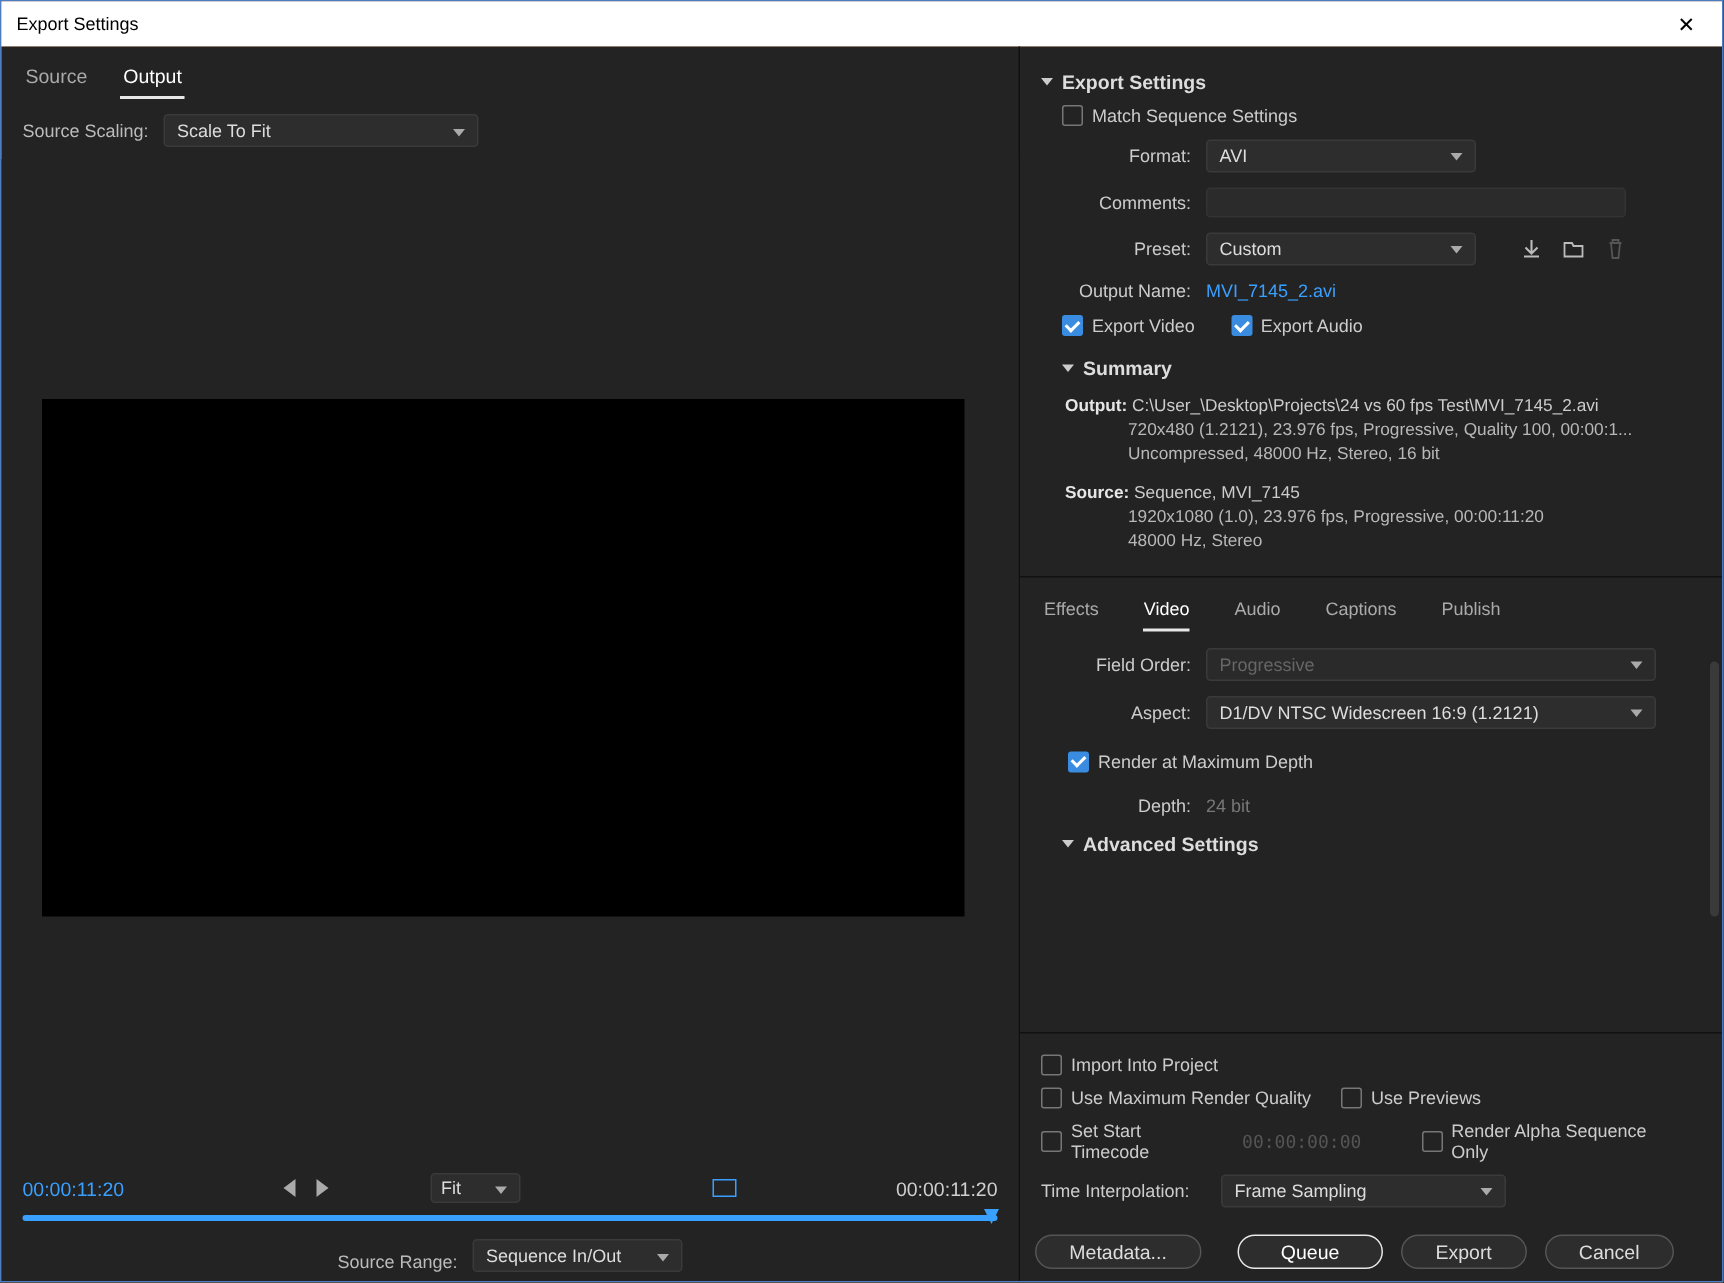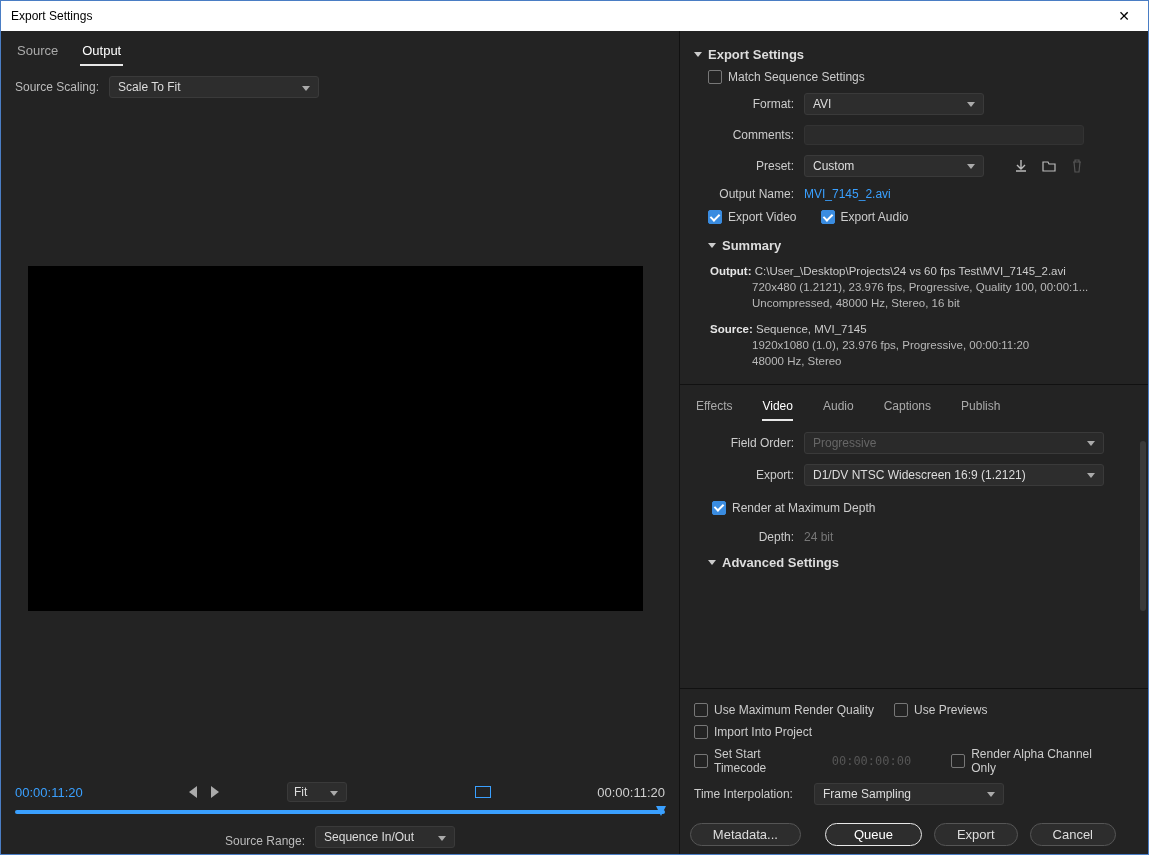--- a/index.html
+++ b/index.html
@@ -214,21 +214,21 @@
       </div>
 
       <div class="video-body" style="position:relative;">
         <div class="form-row">
           <span class="form-label">Field Order:</span>
           <div class="pill-select disabled" style="min-width:300px;">
             <span>Progressive</span>
           </div>
         </div>
         <div class="form-row">
-          <span class="form-label">Export:</span>
+          <span class="form-label">Aspect:</span>
           <div class="pill-select" style="min-width:300px;">
             <span>D1/DV NTSC Widescreen 16:9 (1.2121)</span>
           </div>
         </div>
         <div class="checkbox-row" style="padding-left:18px; margin-top:6px;">
           <span class="chk checked"></span>
           <span>Render at Maximum Depth</span>
         </div>
         <div class="form-row" style="margin-top:6px;">
           <span class="form-label">Depth:</span>
@@ -239,43 +239,43 @@
           <span class="chev"></span>
           <span>Advanced Settings</span>
         </div>
         <div class="scrollhint" style="top:20px; height:170px;"></div>
       </div>
 
       <div class="bottom-block">
         <div class="bottom-row">
           <div class="check-group">
             <span class="chk"></span>
+            <span>Import Into Project</span>
+          </div>
+        </div>
+        <div class="bottom-row">
+          <div class="check-group">
+            <span class="chk"></span>
             <span>Use Maximum Render Quality</span>
           </div>
           <div class="check-group">
             <span class="chk"></span>
             <span>Use Previews</span>
-          </div>
-        </div>
-        <div class="bottom-row">
-          <div class="check-group">
-            <span class="chk"></span>
-            <span>Import Into Project</span>
           </div>
         </div>
         <div class="bottom-row">
           <div class="check-group">
             <span class="chk"></span>
             <span>Set Start Timecode</span>
           </div>
           <span class="timecode-dim">00:00:00:00</span>
           <div class="spacer-flex"></div>
           <div class="check-group" style="margin-right:20px;">
             <span class="chk"></span>
-            <span>Render Alpha Channel Only</span>
+            <span>Render Alpha Sequence Only</span>
           </div>
         </div>
         <div class="bottom-row">
           <span class="form-label wide" style="text-align:left;">Time Interpolation:</span>
           <div class="pill-select" style="min-width:190px;">
             <span>Frame Sampling</span>
           </div>
         </div>
 
         <div class="button-row">

